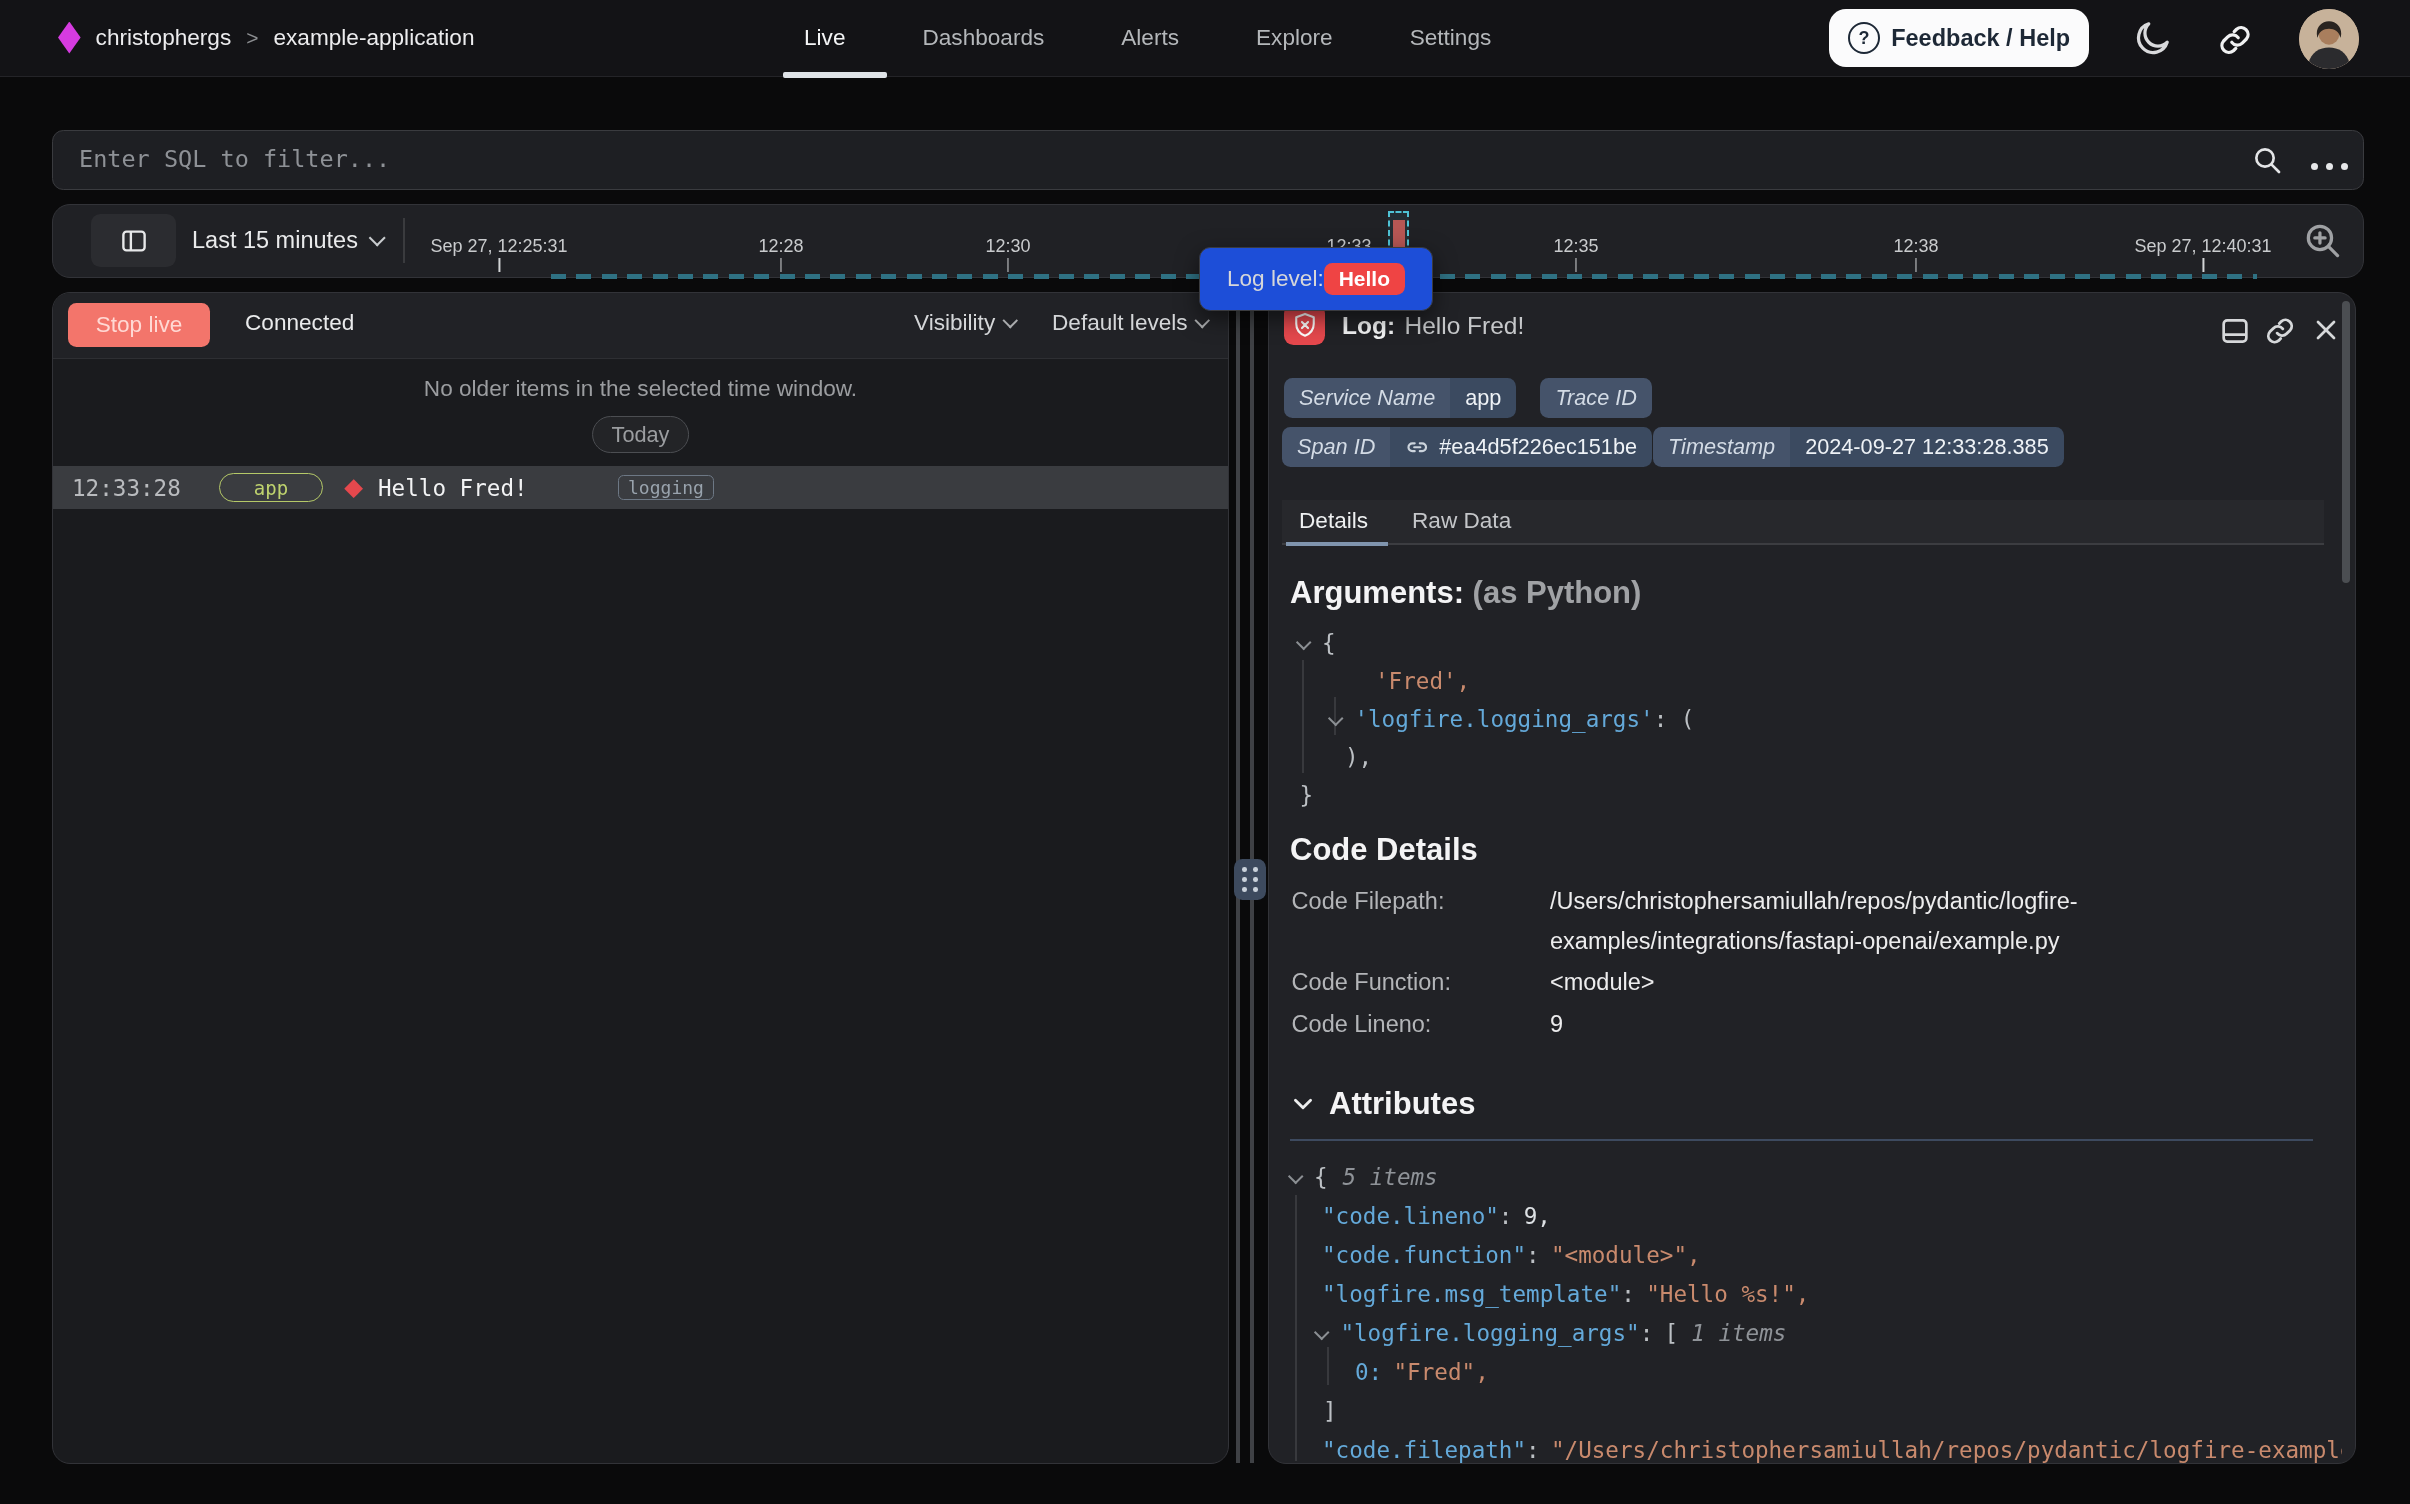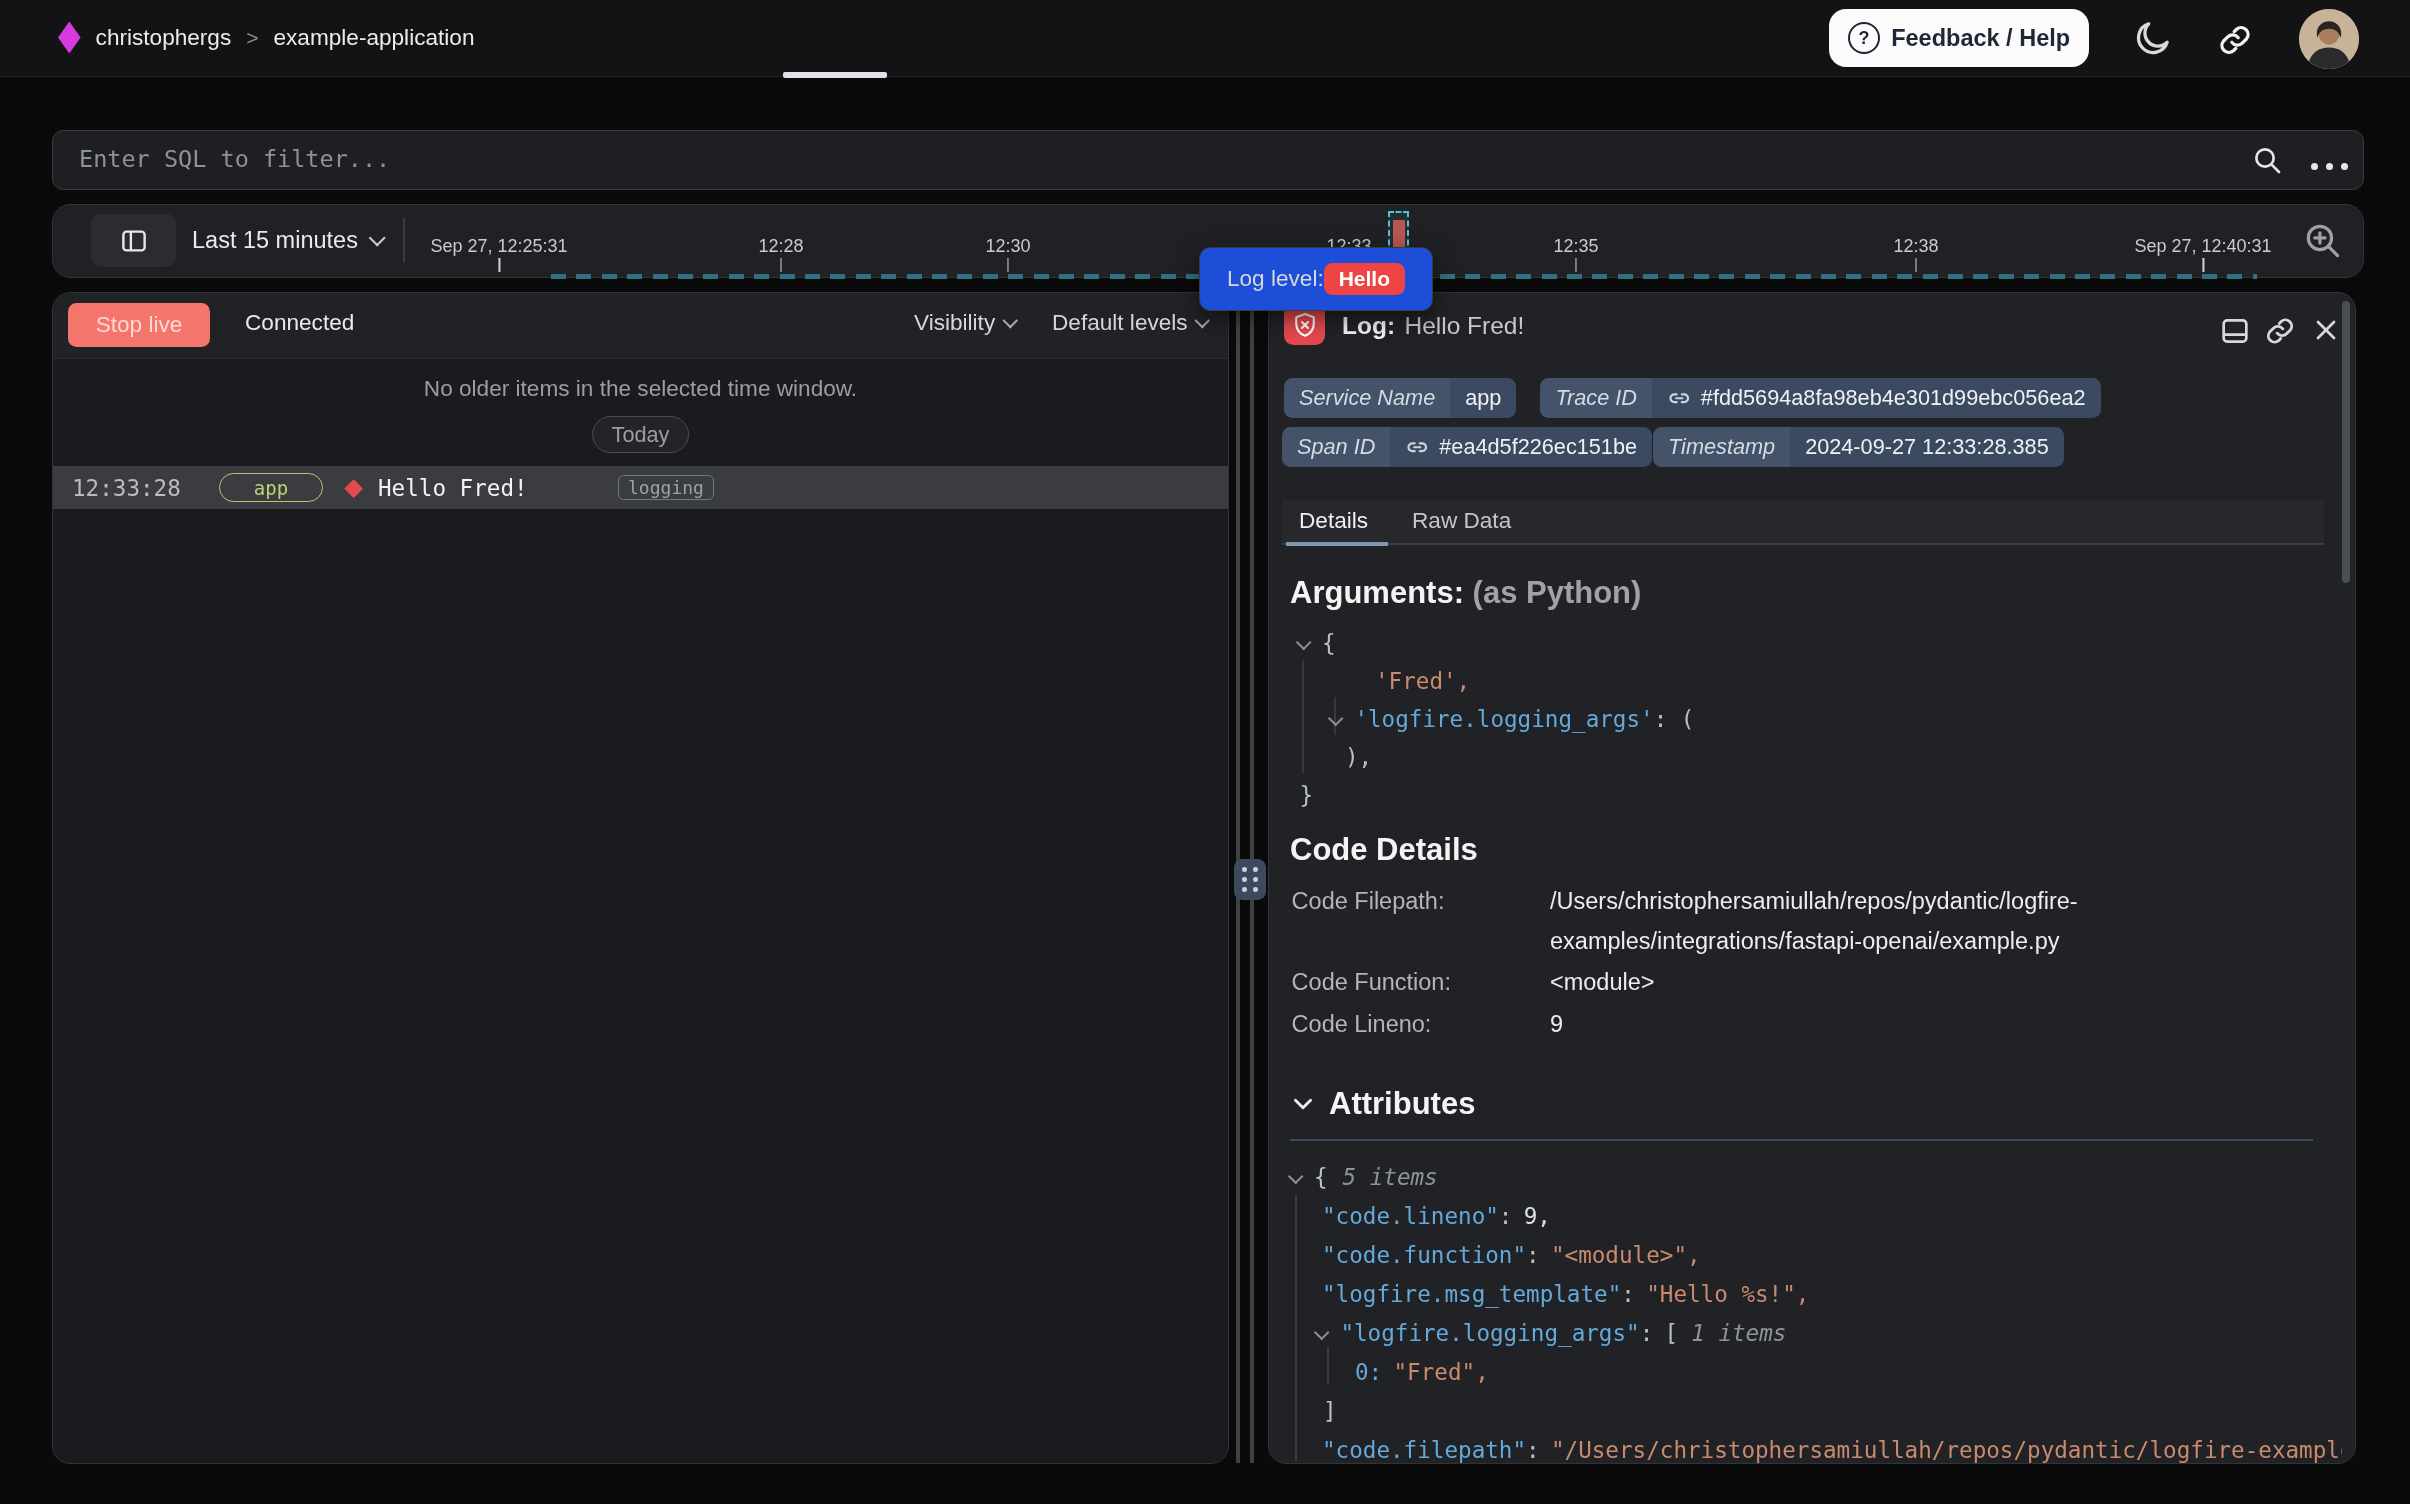--- a/index.html
+++ b/index.html
@@ -83,20 +83,27 @@
 </head>
 <body>
 
 <div id="navbar" class="abs">
   <div class="abs flex" style="left:58px;top:0;height:75px;gap:15px">
     <span class="logo-diamond"></span>
     <span style="font-size:22.6px;color:#ececee;cursor:pointer">christophergs</span>
     <span style="font-size:21px;color:#8c8e91">&gt;</span>
     <span style="font-size:22.6px;color:#ececee;cursor:pointer">example-application</span>
   </div>
+  <div class="abs flex" style="left:804px;top:0;height:75px;gap:77px">
+    <span class="navtab active">Live</span>
+    <span class="navtab">Dashboards</span>
+    <span class="navtab">Alerts</span>
+    <span class="navtab">Explore</span>
+    <span class="navtab">Settings</span>
+  </div>
   <div id="live-underline" class="abs"></div>
 
   <div id="feedback-btn" class="abs">
     <span class="q">?</span>
     <span class="t">Feedback / Help</span>
   </div>
 
   <span class="abs" style="left:2132px;top:18px">
     <svg width="41" height="41" viewBox="0 0 24 24" fill="none" stroke="#d9dadc" stroke-width="1.9" stroke-linejoin="round">
         <path d="M20.6 14.2A8.6 8.6 0 1 1 9.8 3.4a6.9 6.9 0 0 0 10.8 10.8z"></path>
@@ -254,28 +261,20 @@
       </svg>
   </span>
 
   <div class="abs flex" style="left:15px;top:85px;gap:24px">
     <div class="pill">
       <span class="lab">Service Name</span>
       <span class="val">app</span>
     </div>
     <div class="pill">
       <span class="lab">Trace ID</span>
-      <span class="val">
-          <svg width="24.5" height="24.5" viewBox="0 0 24 24" fill="none" stroke="#ccd4dd" stroke-width="2.1" stroke-linecap="round">
-            <path d="M9 12h6"></path>
-            <path d="M9.5 8.2H7.2a3.8 3.8 0 1 0 0 7.6h2.3"></path>
-            <path d="M14.5 8.2h2.3a3.8 3.8 0 1 1 0 7.6h-2.3"></path>
-          </svg>
-          <span>#fdd5694a8fa98eb4e301d99ebc056ea2</span>
-        </span>
     </div>
   </div>
   <div class="abs flex" style="left:13px;top:134px;gap:1px">
     <div class="pill">
       <span class="lab">Span ID</span>
       <span class="val">
           <svg width="24.5" height="24.5" viewBox="0 0 24 24" fill="none" stroke="#ccd4dd" stroke-width="2.1" stroke-linecap="round">
             <path d="M9 12h6"></path>
             <path d="M9.5 8.2H7.2a3.8 3.8 0 1 0 0 7.6h2.3"></path>
             <path d="M14.5 8.2h2.3a3.8 3.8 0 1 1 0 7.6h-2.3"></path>

